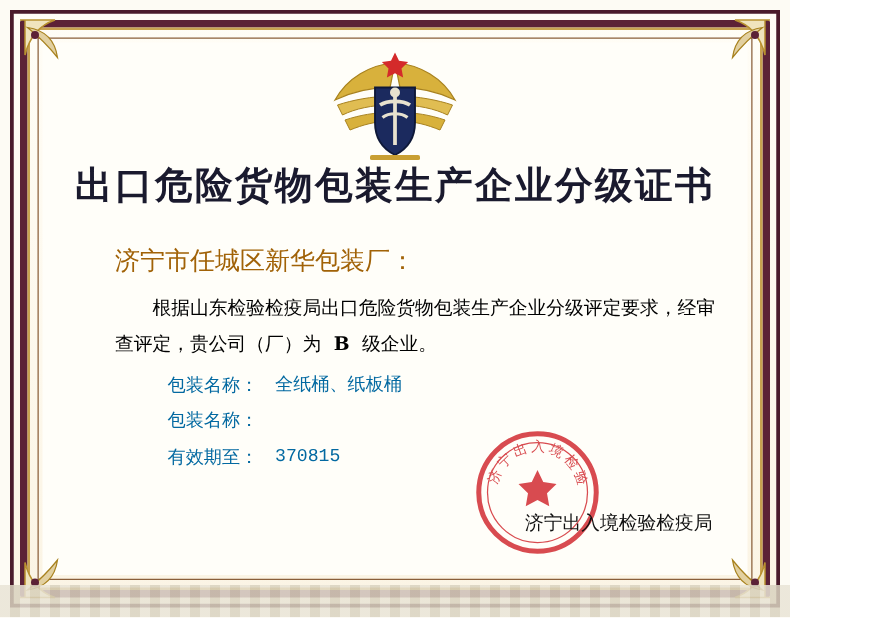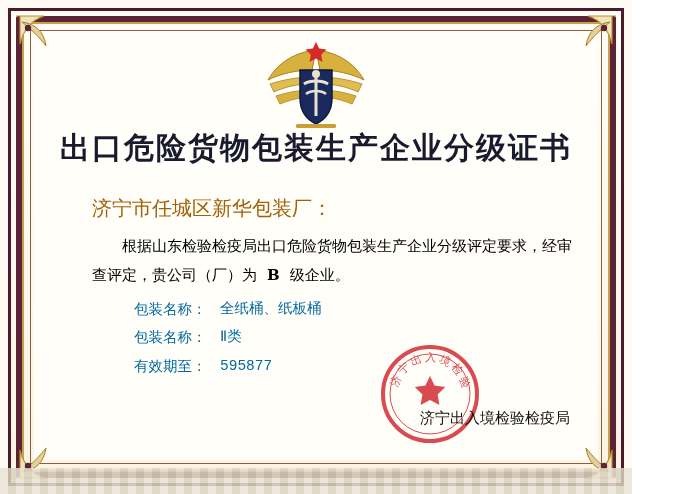--- a/index.html
+++ b/index.html
@@ -216,25 +216,24 @@
 
     <p class="body-para"><span>根据山东检验检疫局出口危险货物包装生产企业分级评定要求，经审查评定，贵公司（厂）为</span><span class="grade">B</span><span>级企业。</span></p>
 
     <div class="fields">
       <div class="field-row">
         <span class="field-label">包装名称：</span>
         <span class="field-value">全纸桶、纸板桶</span>
       </div>
       <div class="field-row">
         <span class="field-label">包装名称：</span>
-        <span class="field-value">Ⅱ类</span>
       </div>
       <div class="field-row">
         <span class="field-label">有效期至：</span>
-        <span class="field-value">595877</span>
+        <span class="field-value">370815</span>
       </div>
       <div class="field-row">
       </div>
     </div>
   </div>
 
   <div class="seal">
     <svg width="104" height="104" viewBox="0 0 104 104">
       <circle cx="52" cy="52" r="47" fill="none" stroke="#d0252b" stroke-width="4"></circle>
       <circle cx="52" cy="52" r="40" fill="none" stroke="#d0252b" stroke-width="1"></circle>

